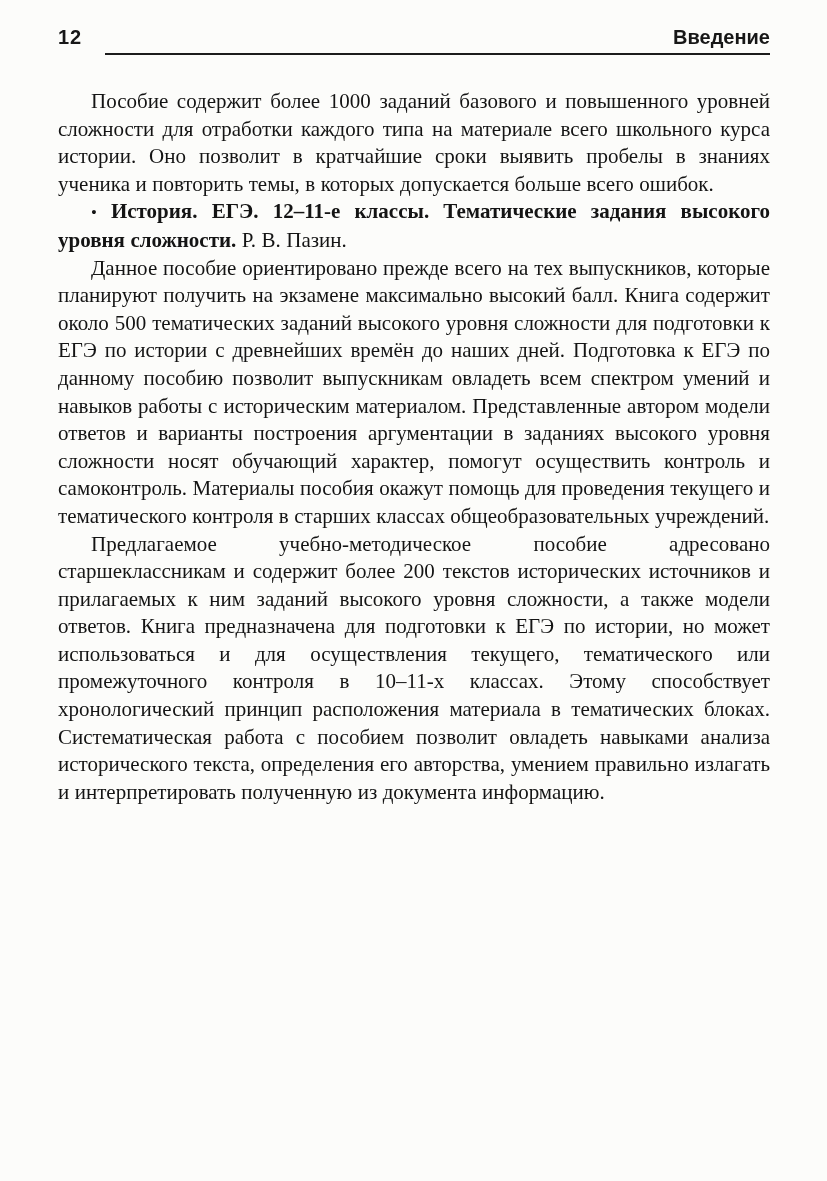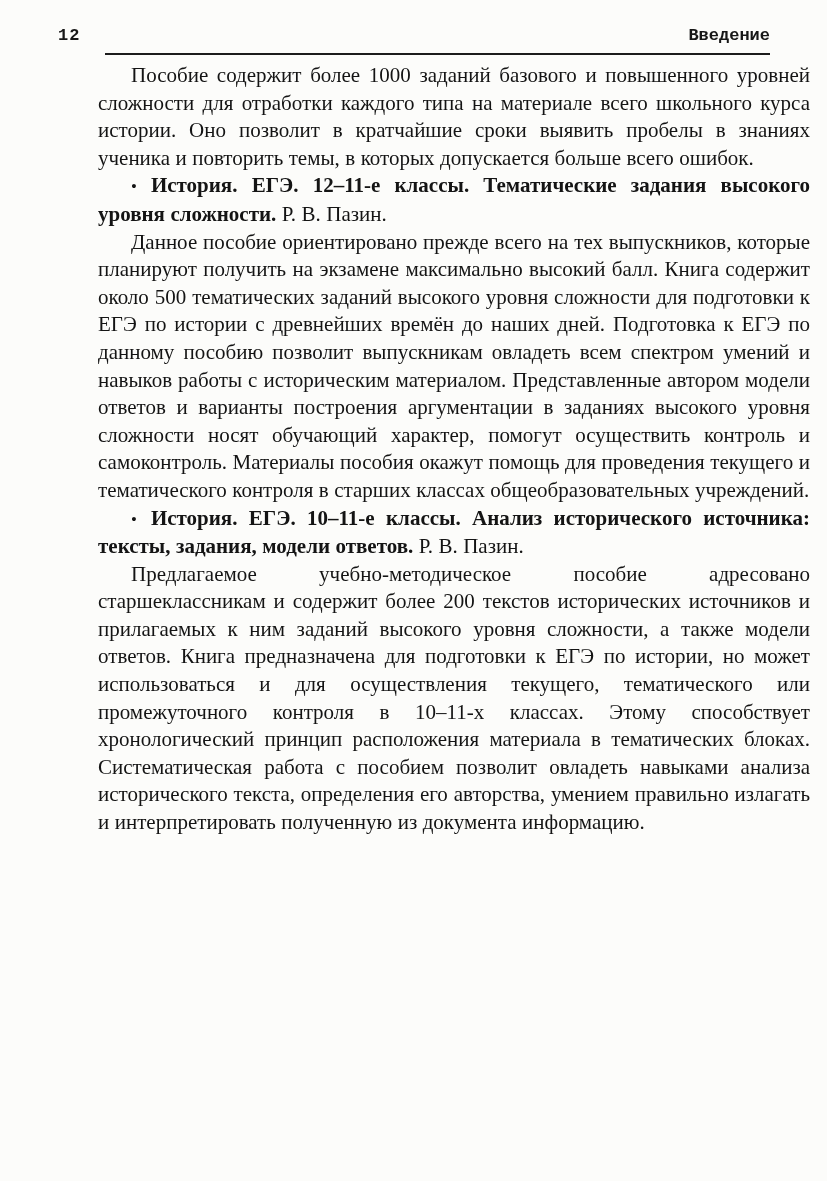--- a/index.html
+++ b/index.html
@@ -16,22 +16,22 @@
     color: #141414;
     font-family: "Liberation Serif", "DejaVu Serif", serif;
     overflow: hidden;
   }
   .page-header {
     position: absolute;
     top: 26px;
     left: 58px;
     right: 57px;
     height: 24px;
-    font-family: Liberation Mono, monospace;
-    font-size: 17px;
+    font-family: Liberation Sans, sans-serif;
+    font-size: 20px;
     font-weight: 700;
     color: #171717;
   }
   .page-num {
     position: absolute;
     left: 0;
     top: 0;
     font-weight: 600;
     letter-spacing: 1px;
   }
@@ -44,30 +44,29 @@
   .header-rule {
     position: absolute;
     top: 53px;
     left: 105px;
     right: 57px;
     height: 0;
     border-top: 2.3px solid #1c1c1c;
   }
   .page-body {
     position: absolute;
-    top: 62px;
+    top: 88px;
     left: 58px;
     width: 712px;
     font-size: 21px;
     line-height: 27.6px;
     text-align: justify;
     hyphens: auto;
     -webkit-hyphens: auto;
     word-spacing: 0.2px;
-    margin-left: 40px;
   }
   .page-body p {
     margin: 0;
     padding: 0;
     text-indent: 33px;
   }
   .bullet {
     display: inline;
     padding-right: 14px;
     font-size: 0.8em;
@@ -92,22 +91,20 @@
 
   <main class="page-body">
 
     <p>Пособие содержит более 1000 заданий базового и повышенного уровней сложности для отработки каждого типа на материале всего школьного курса истории. Оно позволит в кратчайшие сроки выявить пробелы в знаниях ученика и повторить темы, в которых допускается больше всего ошибок.</p>
 
     <p><span class="bullet">•</span><span class="book-title">История. ЕГЭ. 12–11-е классы. Тематические задания высокого уровня сложности.</span>
       <span class="book-author">Р. В. Пазин.</span></p>
 
     <p>Данное пособие ориентировано прежде всего на тех выпускников, которые планируют получить на экзамене максимально высокий балл. Книга содержит около 500 тематических заданий высокого уровня сложности для подготовки к ЕГЭ по истории с древнейших времён до наших дней. Подготовка к ЕГЭ по данному пособию позволит выпускникам овладеть всем спектром умений и навыков работы с историческим материалом. Представленные автором модели ответов и варианты построения аргументации в заданиях высокого уровня сложности носят обучающий характер, помогут осуществить контроль и самоконтроль. Материалы пособия окажут помощь для проведения текущего и тематического контроля в старших классах общеобразовательных учреждений.</p>
 
-    <p><span class="bullet">•</span><span class="book-title">История. ЕГЭ. 10–11-е классы. Анализ исторического источника: тексты, задания, модели ответов.</span>
-      <span class="book-author">Р. В. Пазин.</span></p>
 
     <p>Предлагаемое учебно-методическое пособие адресовано старшеклассникам и содержит более 200 текстов исторических источников и прилагаемых к ним заданий высокого уровня сложности, а также модели ответов. Книга предназначена для подготовки к ЕГЭ по истории, но может использоваться и для осуществления текущего, тематического или промежуточного контроля в 10–11-х классах. Этому способствует хронологический принцип расположения материала в тематических блоках. Систематическая работа с пособием позволит овладеть навыками анализа исторического текста, определения его авторства, умением правильно излагать и интерпретировать полученную из документа информацию.</p>
 
 
 
   </main>
 
 </div>
 
 </body></html>

